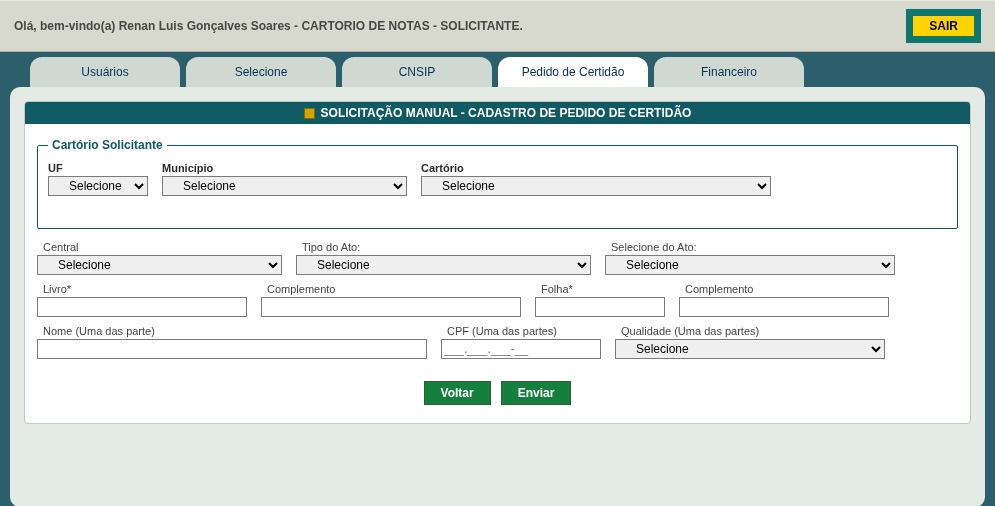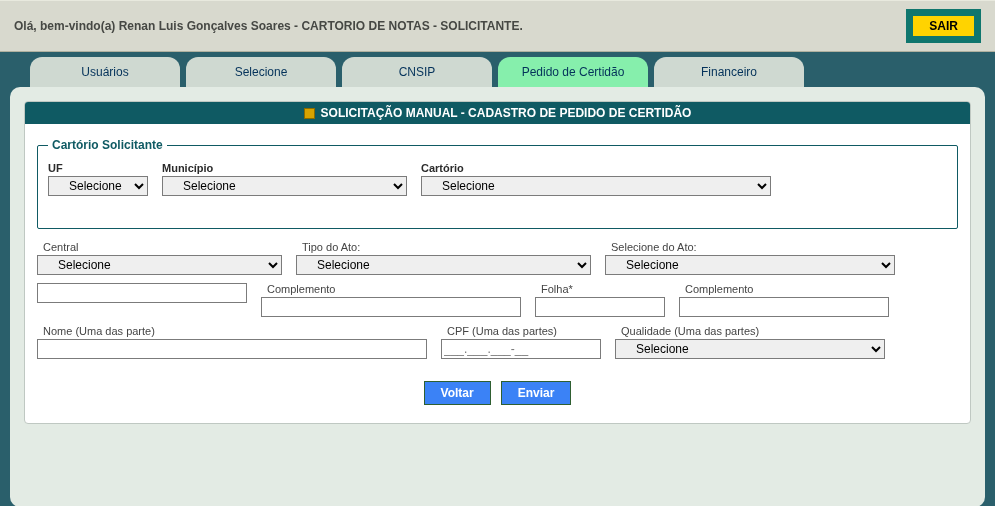--- a/index.html
+++ b/index.html
@@ -46,21 +46,21 @@
     color: #04325a;
     font-weight: normal;
     font-size: 12px;
     padding: 8px 20px;
     border-radius: 12px 12px 0 0;
     width: 150px;
     text-align: center;
     cursor: pointer;
   }
   .tab.active {
-    background: #86efac;
+    background: #ffffff;
   }
   .panel {
     background: #e3ebe4;
     border-radius: 10px;
     padding: 14px;
     min-height: 420px;
   }
   .panel-box {
     background: #fff;
     border: 1px solid #bfc8c2;
@@ -113,21 +113,21 @@
     color: #000;
   }
   select { background: #efefef; padding-left: 16px; }
   .actions {
     display: flex;
     gap: 10px;
     justify-content: center;
     margin-top: 22px;
   }
   .btn {
-    background: #3b82f6;
+    background: #15803d;
     color: #fff;
     border: 1px solid #2f5f31;
     padding: 4px 16px;
     font-weight: bold;
     font-size: 12px;
     cursor: pointer;
   }
 </style>
 </head>
 <body>
@@ -193,20 +193,21 @@
         <div class="field" style="width:290px">
           <label class="nobold">Selecione do Ato:</label>
           <select>
             <option>Selecione</option>
           </select>
         </div>
       </div>
 
       <div class="row">
         <div class="field" style="width:210px">
+          <label class="nobold">Livro*</label>
           <input type="text" value="" style="">
         </div>
         <div class="field" style="width:260px">
           <label class="nobold">Complemento</label>
           <input type="text" value="" style="">
         </div>
         <div class="field" style="width:130px">
           <label class="nobold">Folha*</label>
           <input type="text" value="" style="">
         </div>

